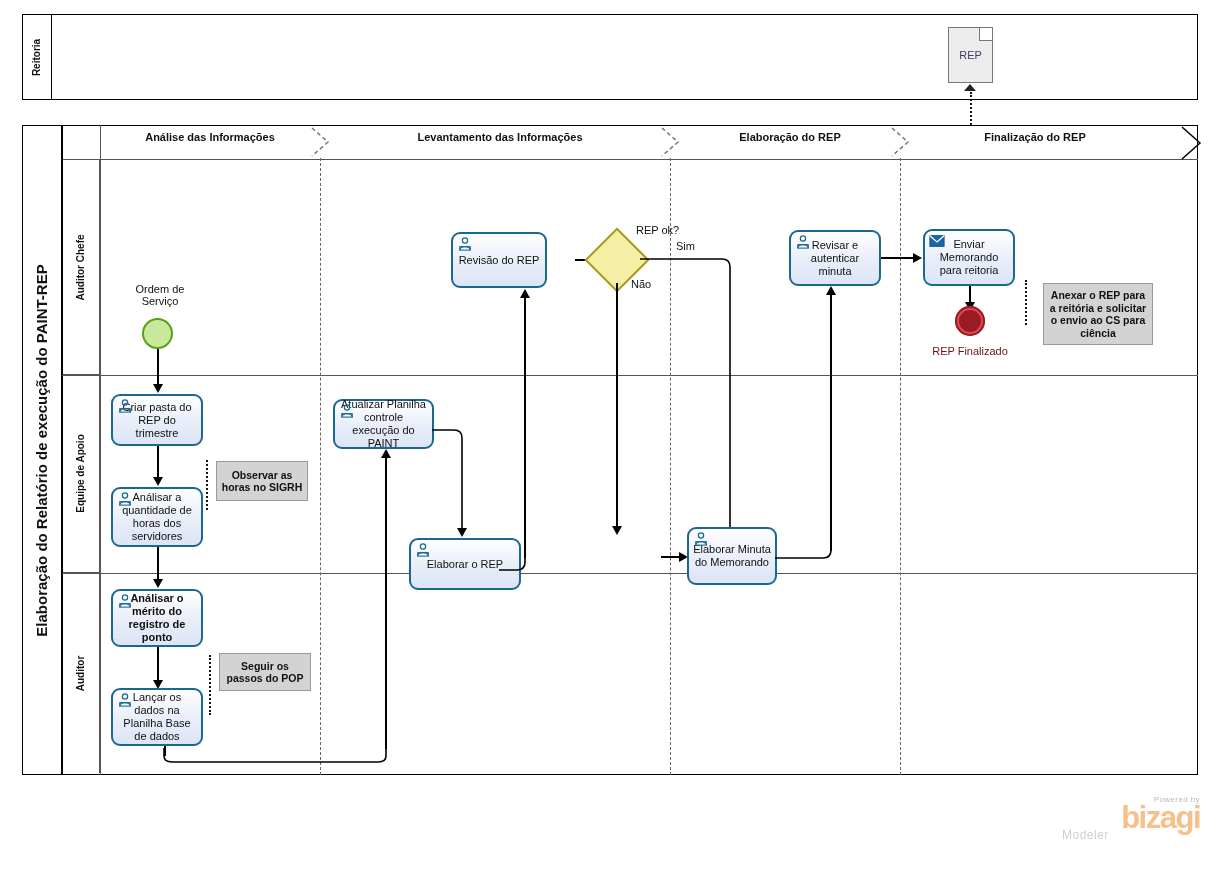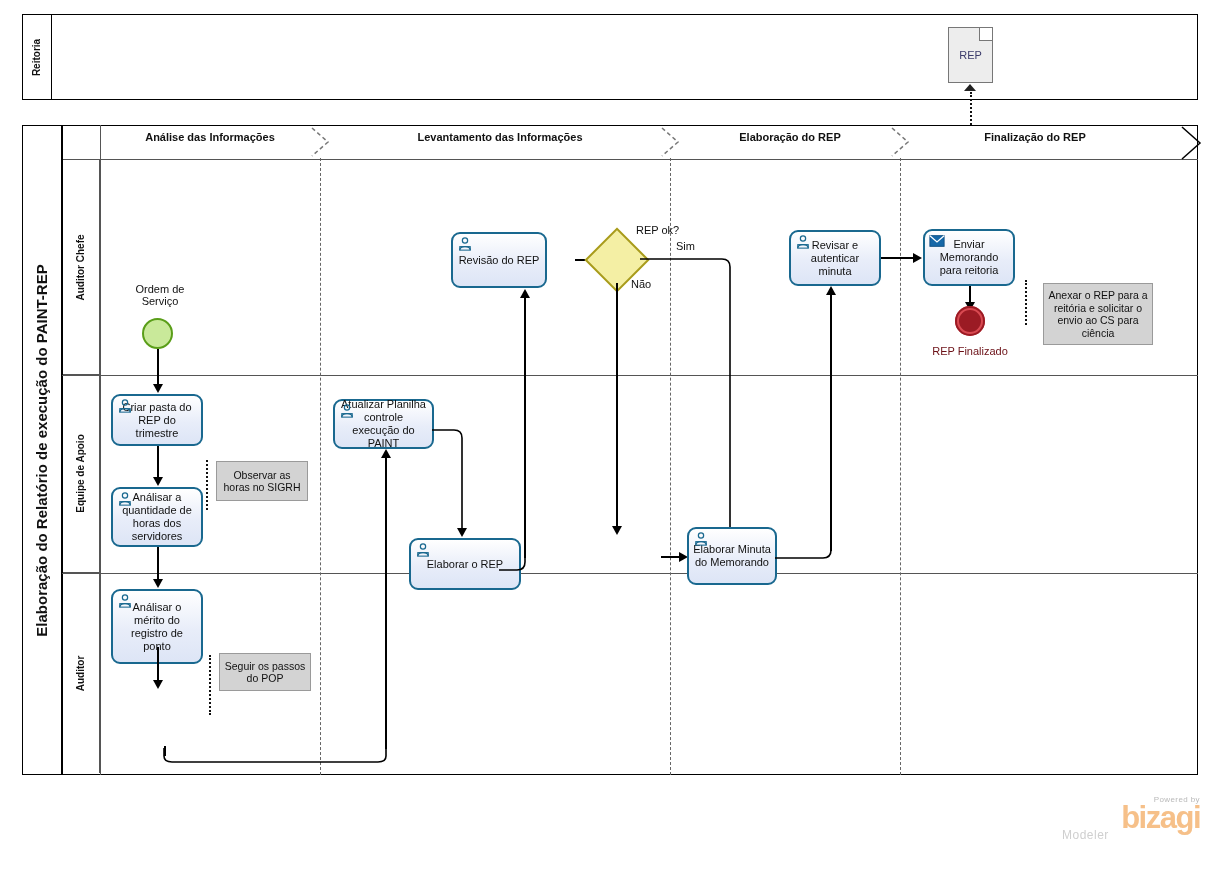--- a/index.html
+++ b/index.html
@@ -40,21 +40,21 @@
   .evlabel.dark{color:#6b1016;}
 
   
   .gw{position:absolute;width:46px;height:46px;background:#f4efa4;border:2px solid #a89b1c;
       transform:rotate(45deg);box-sizing:border-box;}
   .gwlabel{position:absolute;font-size:11px;color:#111;padding-left:39px;}
 
   
   .note{position:absolute;background:#d3d3d3;border:1px solid #9a9a9a;box-sizing:border-box;
         font-size:10.5px;line-height:12.5px;text-align:center;color:#111;
-        display:flex;align-items:center;justify-content:center;padding:2px 4px;}
+        display:flex;align-items:center;justify-content:center;padding:2px 4px;font-weight:bold;}
   .noteline{position:absolute;border-left:2px dotted #111;}
 
   
   .dataobj{position:absolute;background:#ededed;border:1px solid #777;box-sizing:border-box;
            font-size:11px;color:#3b3b6b;display:flex;align-items:center;justify-content:center;}
   .dataobj .fold{position:absolute;right:0;top:0;width:12px;height:12px;
                  background:#ffffff;border-left:1px solid #777;border-bottom:1px solid #777;}
 
   
   .cn{position:absolute;background:#000;}
@@ -169,32 +169,40 @@
   </div>
 
   <div class="noteline" style="left:206px;top:460px;height:50px;"></div>
   <div class="note" style="left:216px;top:461px;width:92px;height:40px;">
     <span>Observar as horas no SIGRH</span>
   </div>
 
   <div class="cn cv" style="left:157px;top:547px;height:34px;"></div>
   <div class="arrow ar-down" style="left:153px;top:579px;"></div>
 
-  <div class="task" style="left:111px;top:589px;width:92px;height:75px;">
+  <div class="task" style="left:111px;top:589px;width:92px;height:58px;font-weight:bold;">
     <svg class="taskicon" viewBox="0 0 18 16">
       <circle cx="9" cy="4" r="3" fill="none" stroke="#19688f" stroke-width="1.4"></circle>
       <path d="M3 15 C3 9.5 15 9.5 15 15" fill="none" stroke="#19688f" stroke-width="1.4"></path>
       <rect x="3" y="11" width="12" height="4" fill="none" stroke="#19688f" stroke-width="1.2"></rect>
     </svg>
     <span class="tlabel">Análisar o mérito do registro de ponto</span>
   </div>
 
   <div class="cn cv" style="left:157px;top:647px;height:35px;"></div>
   <div class="arrow ar-down" style="left:153px;top:680px;"></div>
 
+  <div class="task" style="left:111px;top:688px;width:92px;height:58px;">
+    <svg class="taskicon" viewBox="0 0 18 16">
+      <circle cx="9" cy="4" r="3" fill="none" stroke="#19688f" stroke-width="1.4"></circle>
+      <path d="M3 15 C3 9.5 15 9.5 15 15" fill="none" stroke="#19688f" stroke-width="1.4"></path>
+      <rect x="3" y="11" width="12" height="4" fill="none" stroke="#19688f" stroke-width="1.2"></rect>
+    </svg>
+    <span class="tlabel">Lançar os dados na Planilha Base de dados</span>
+  </div>
 
   <div class="noteline" style="left:209px;top:655px;height:60px;"></div>
   <div class="note" style="left:219px;top:653px;width:92px;height:38px;">
     <span>Seguir os passos do POP</span>
   </div>
 
   <div class="cn cv" style="left:164px;top:746px;height:10px;"></div>
   <svg class="abs" style="left:158px;top:748px;width:235px;height:16px;" viewBox="0 0 235 16">
     <path d="M6 0 L6 8 Q6 14 14 14 L220 14 Q228 14 228 8 L228 0" fill="none" stroke="#000" stroke-width="1.6"></path>
   </svg>

